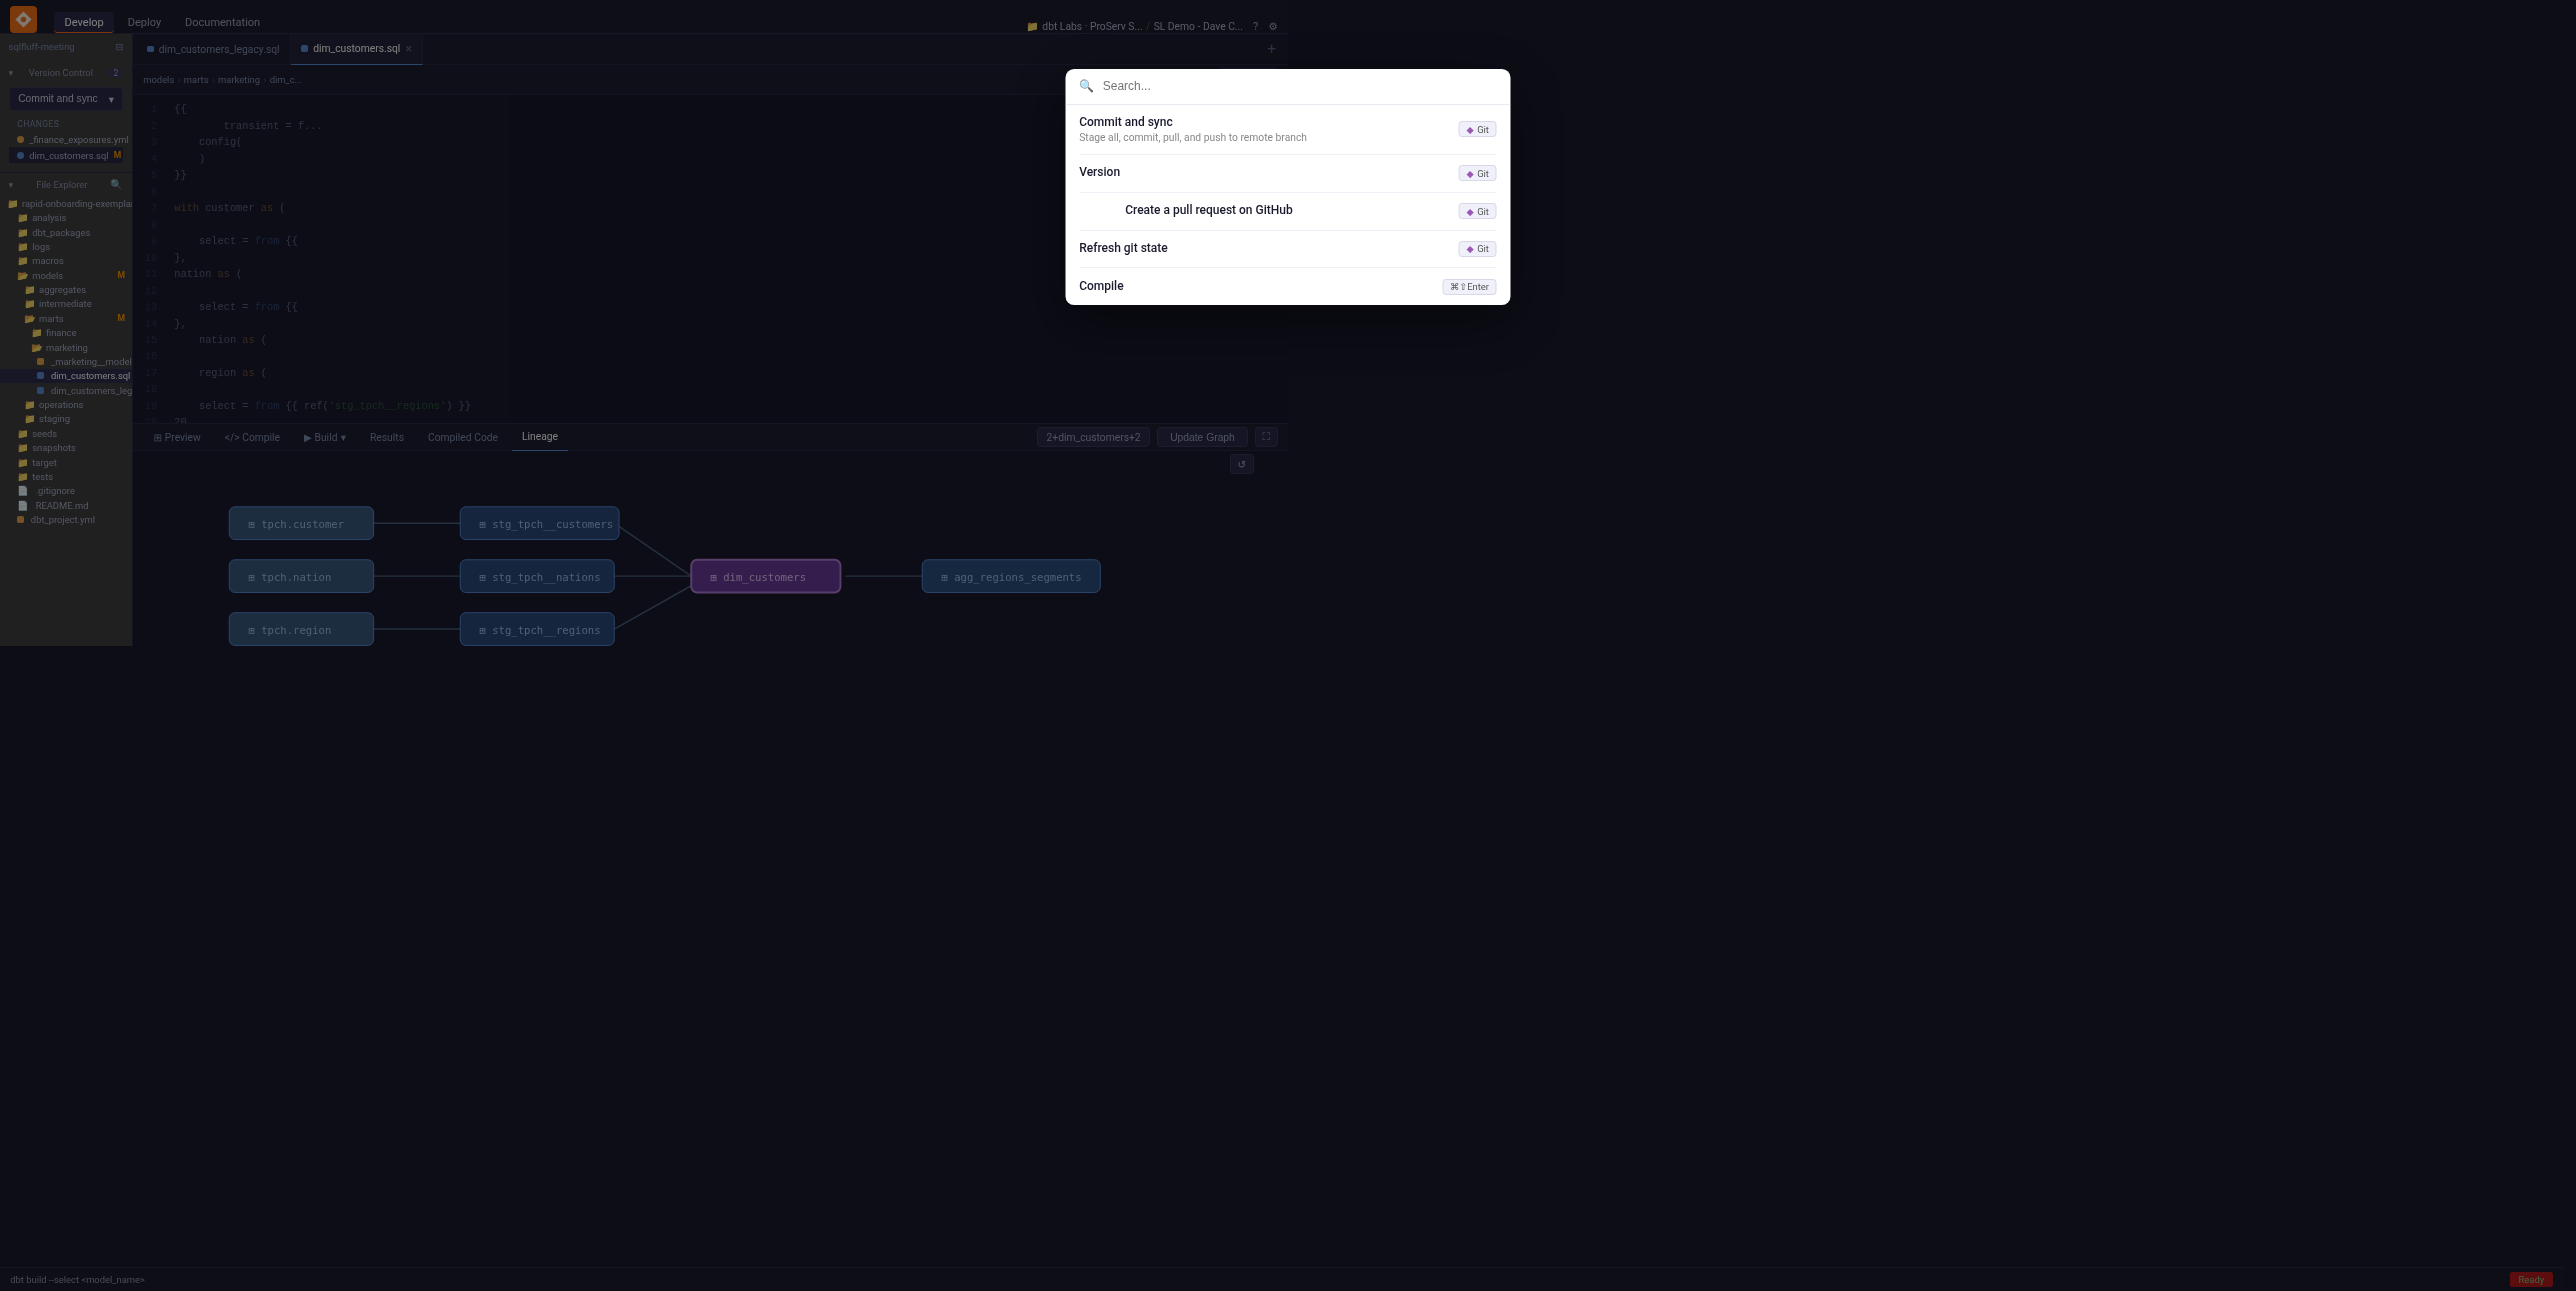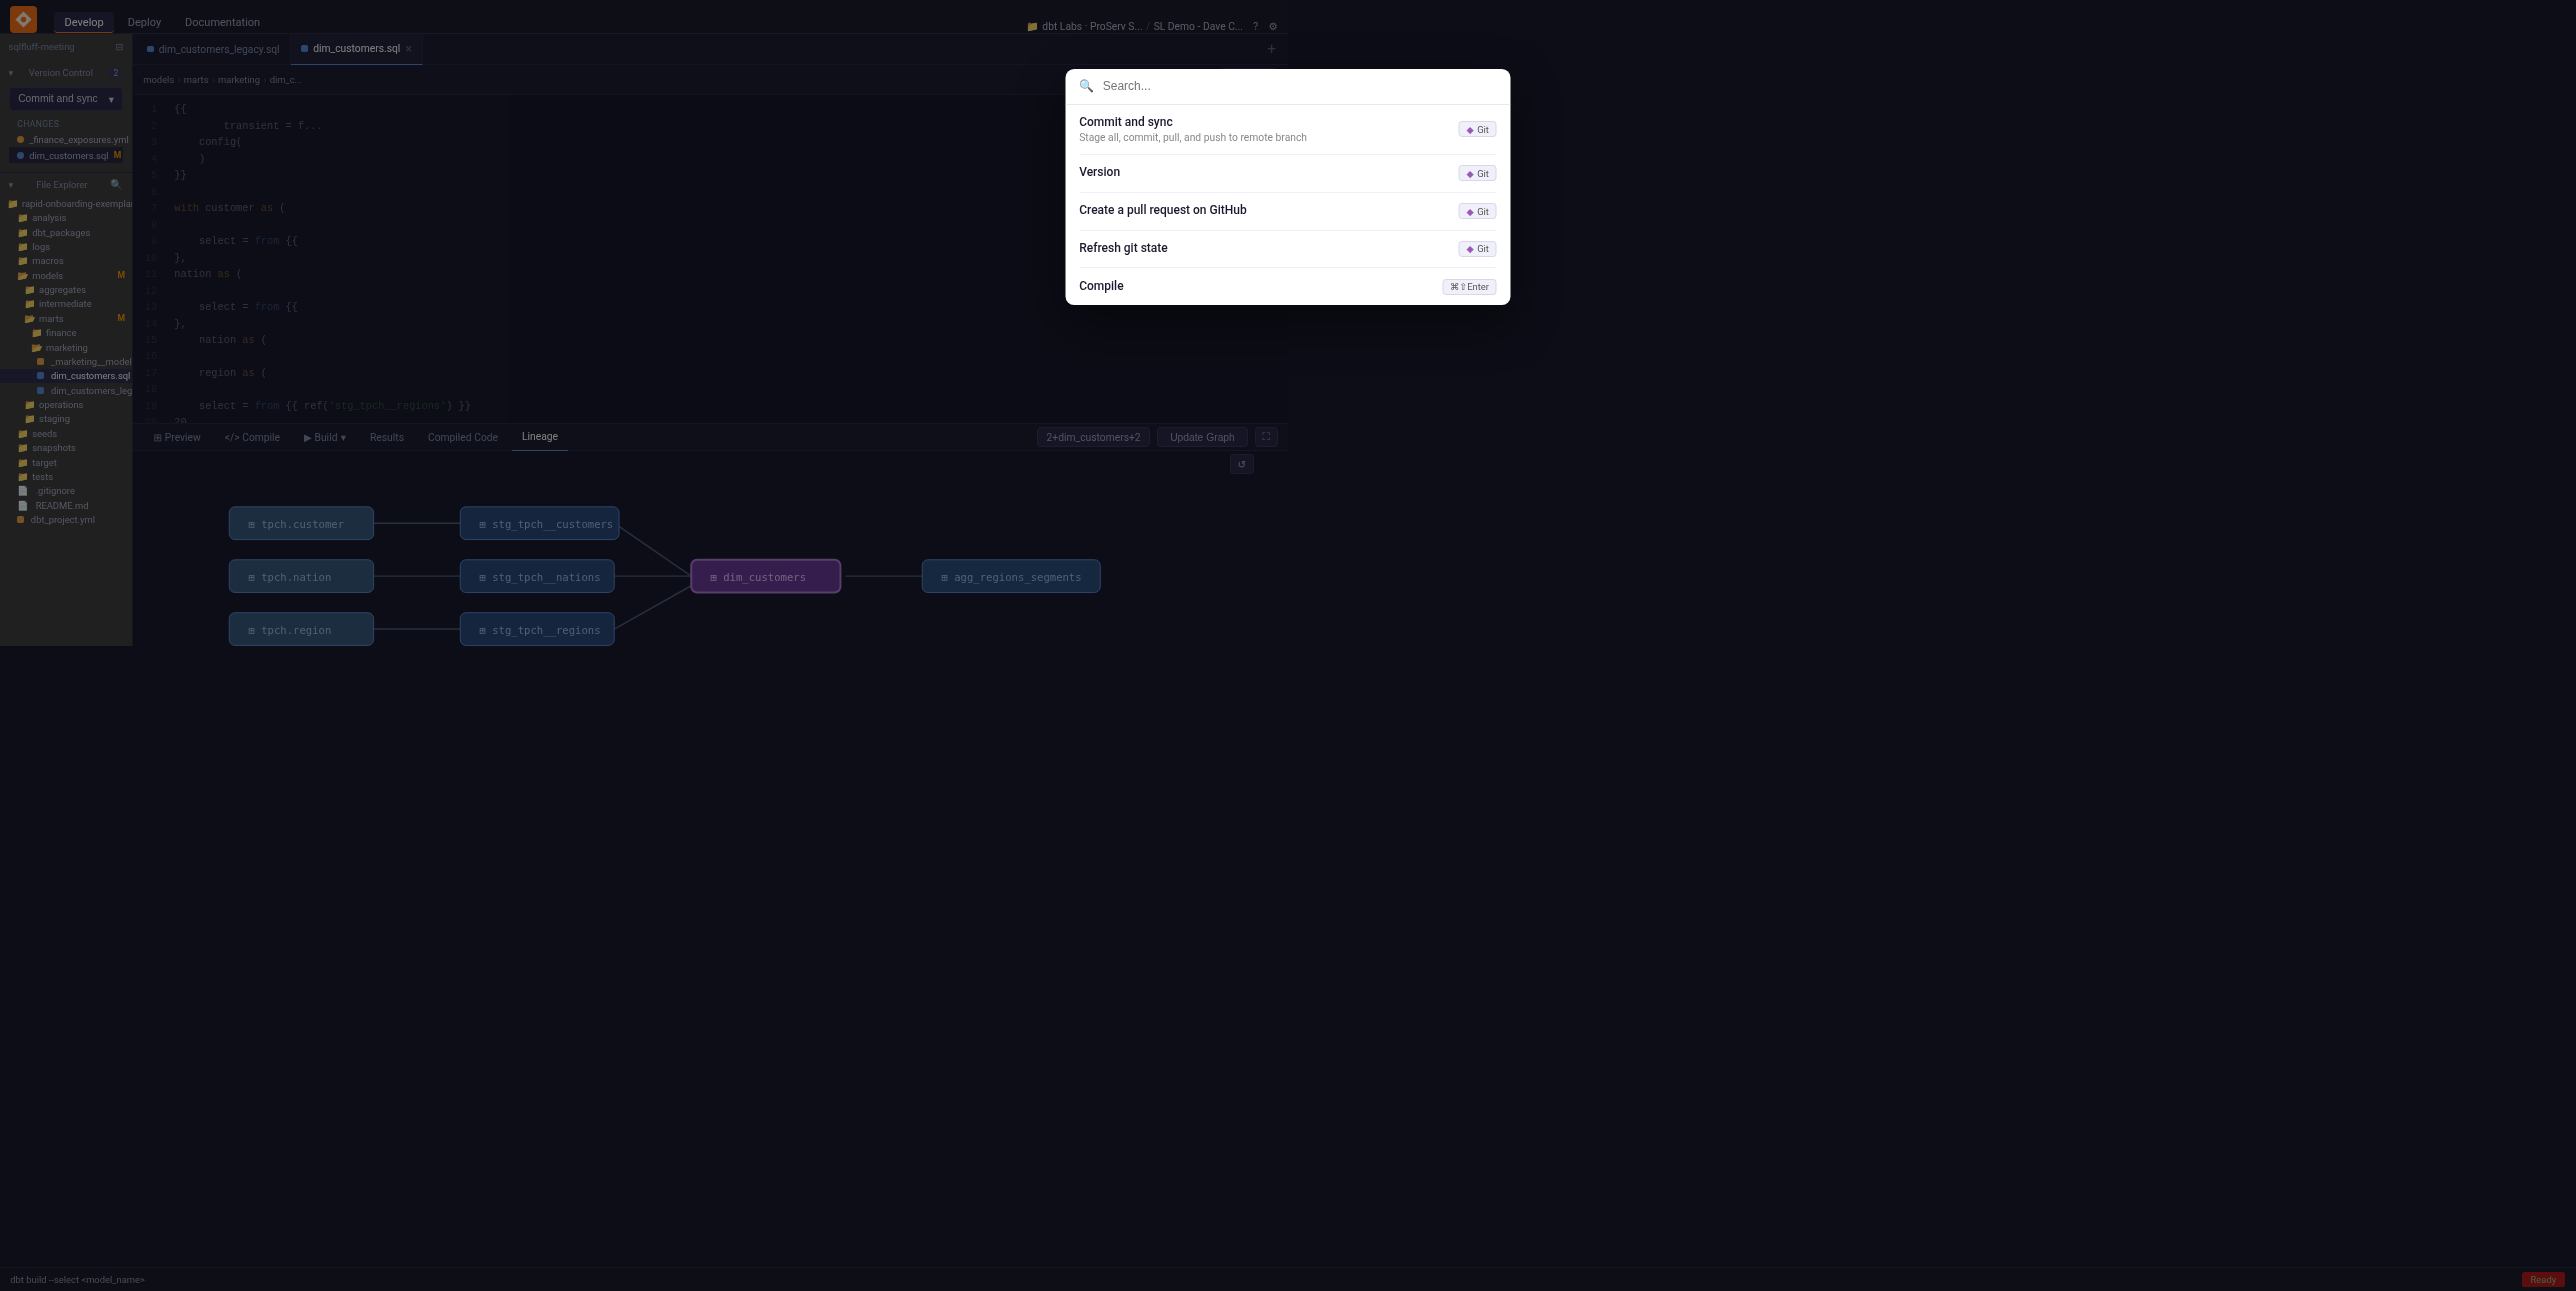--- a/index.html
+++ b/index.html
@@ -181,21 +181,21 @@
     .file-dot { width: 6.9px; height: 6.9px; border-radius: 50%; display: inline-block; flex-shrink: 0; }
     .dot-orange { background: #e8a44a; }
     .dot-blue { background: #5b8dd9; }
     .tree-badge { margin-left: auto; font-size: 8.6px; font-weight: bold; color: #ff9800; }
 
     
     .bottom-bar {
       position: absolute;
       bottom: 0;
       left: 0;
-      right: 1px;
+      right: 13px;
       height: 24px;
       background: #1c1c2e;
       border-top: 0.9px solid #2a2a44;
       display: flex;
       align-items: center;
       padding: 0 10.3px;
       font-size: 9.4px;
       color: #8090b0;
       z-index: 10;
       gap: 26px;
@@ -827,21 +827,21 @@
     </div>
     <div class="cp-badge">
       <span class="diamond">◆</span>
       <span>Git</span>
     </div>
   </div>
 
   <div class="cp-divider"></div>
 
   <div class="cp-item">
-    <div style="flex:1;">
+    <div style="flex:1;margin-left:46px;">
       <div class="cp-item-title">Create a pull request on GitHub</div>
     </div>
     <div class="cp-badge">
       <span class="diamond">◆</span>
       <span>Git</span>
     </div>
   </div>
 
   <div class="cp-divider"></div>
 

